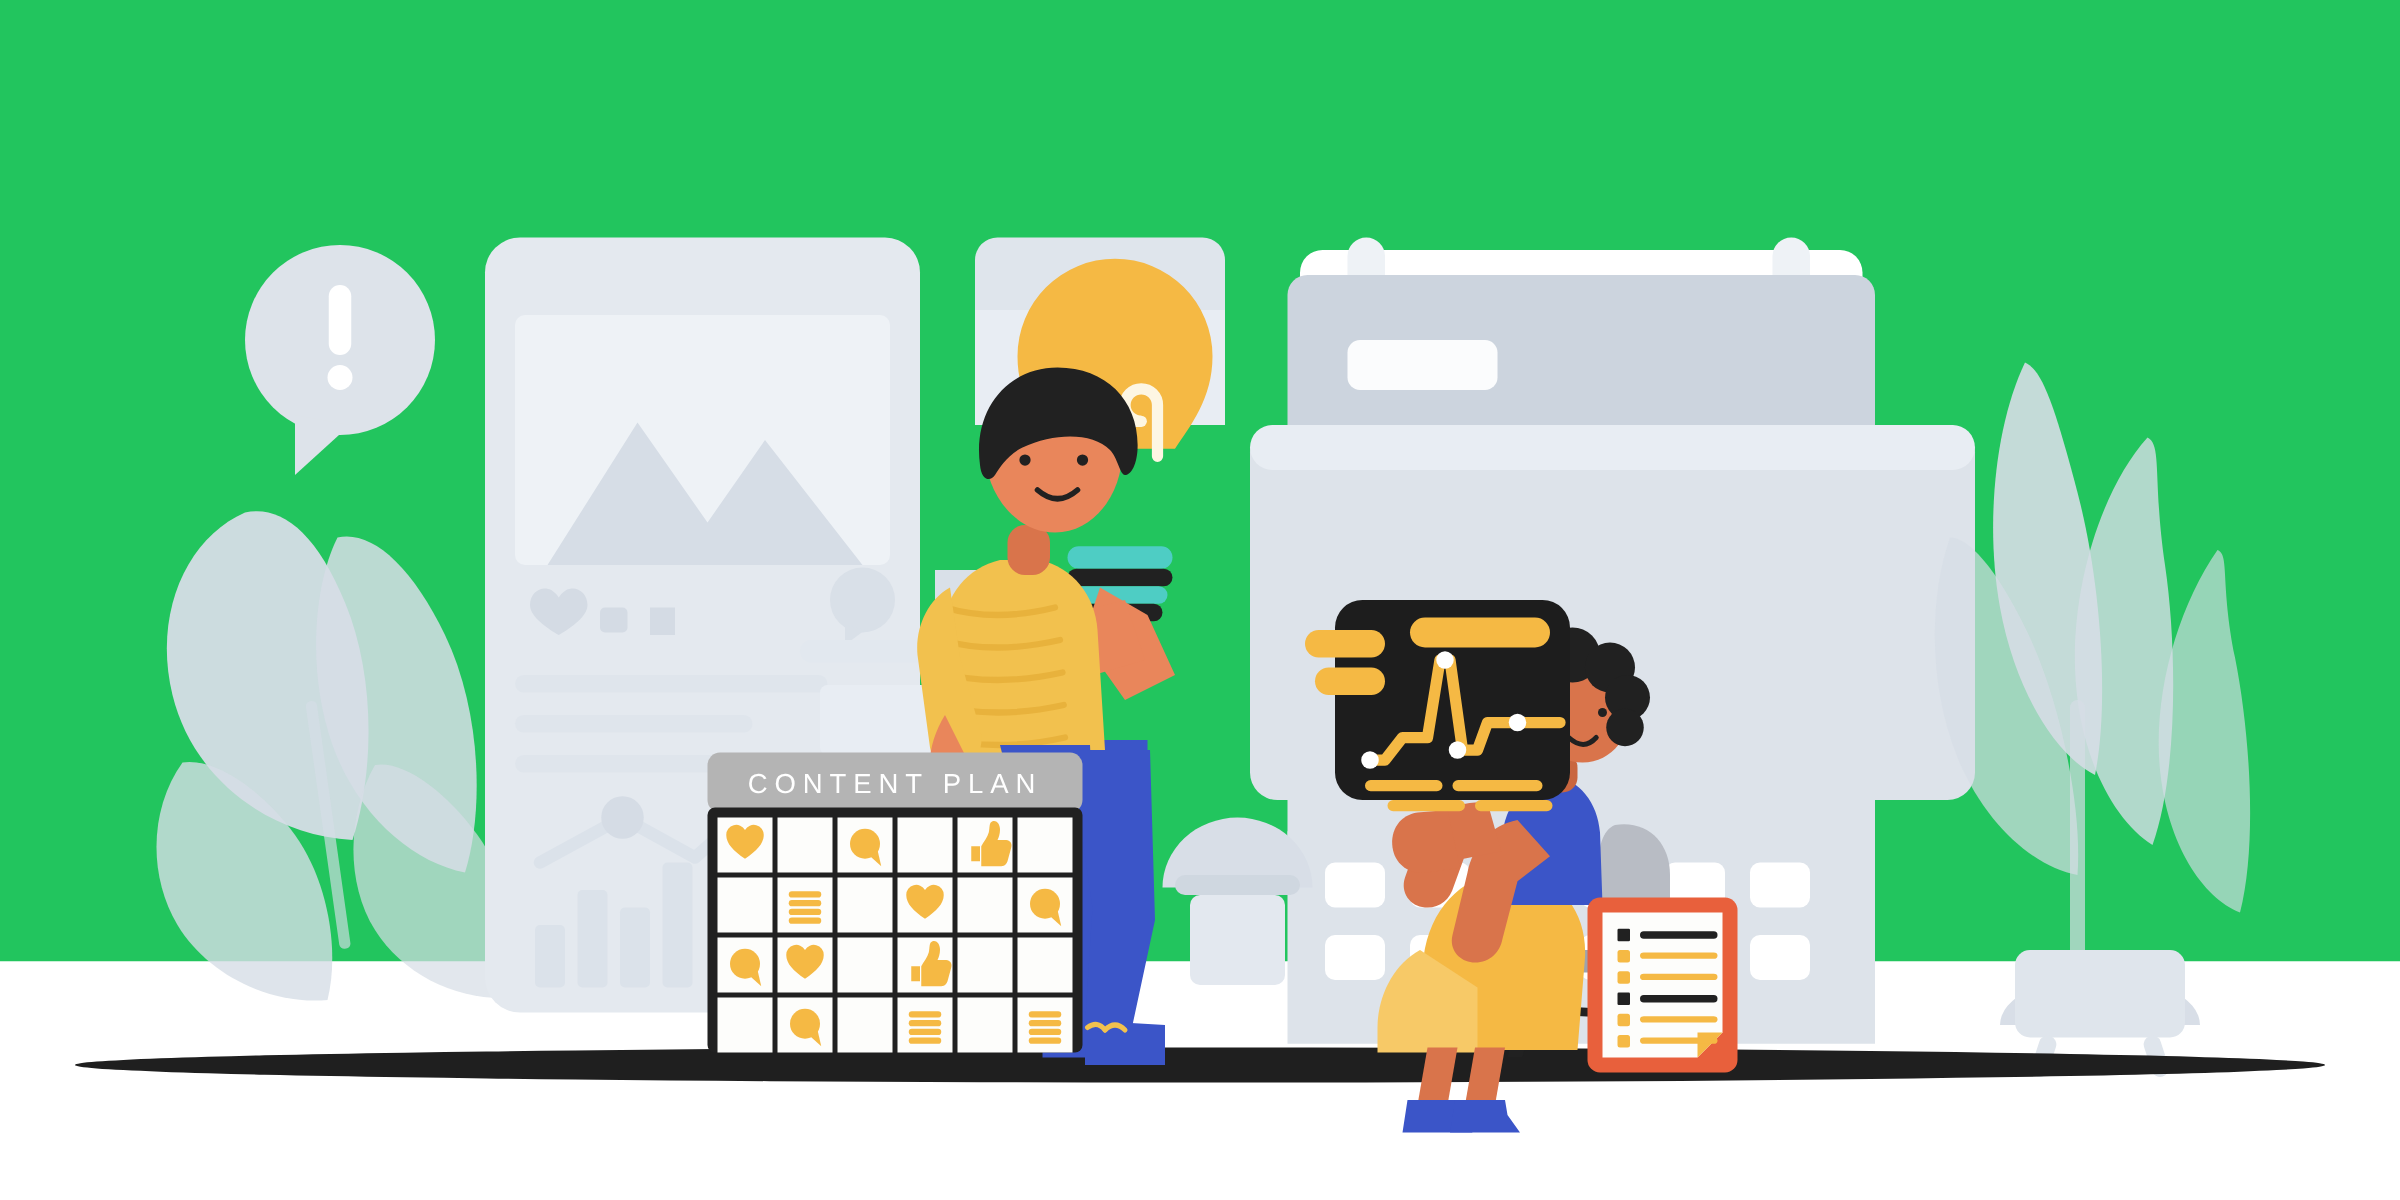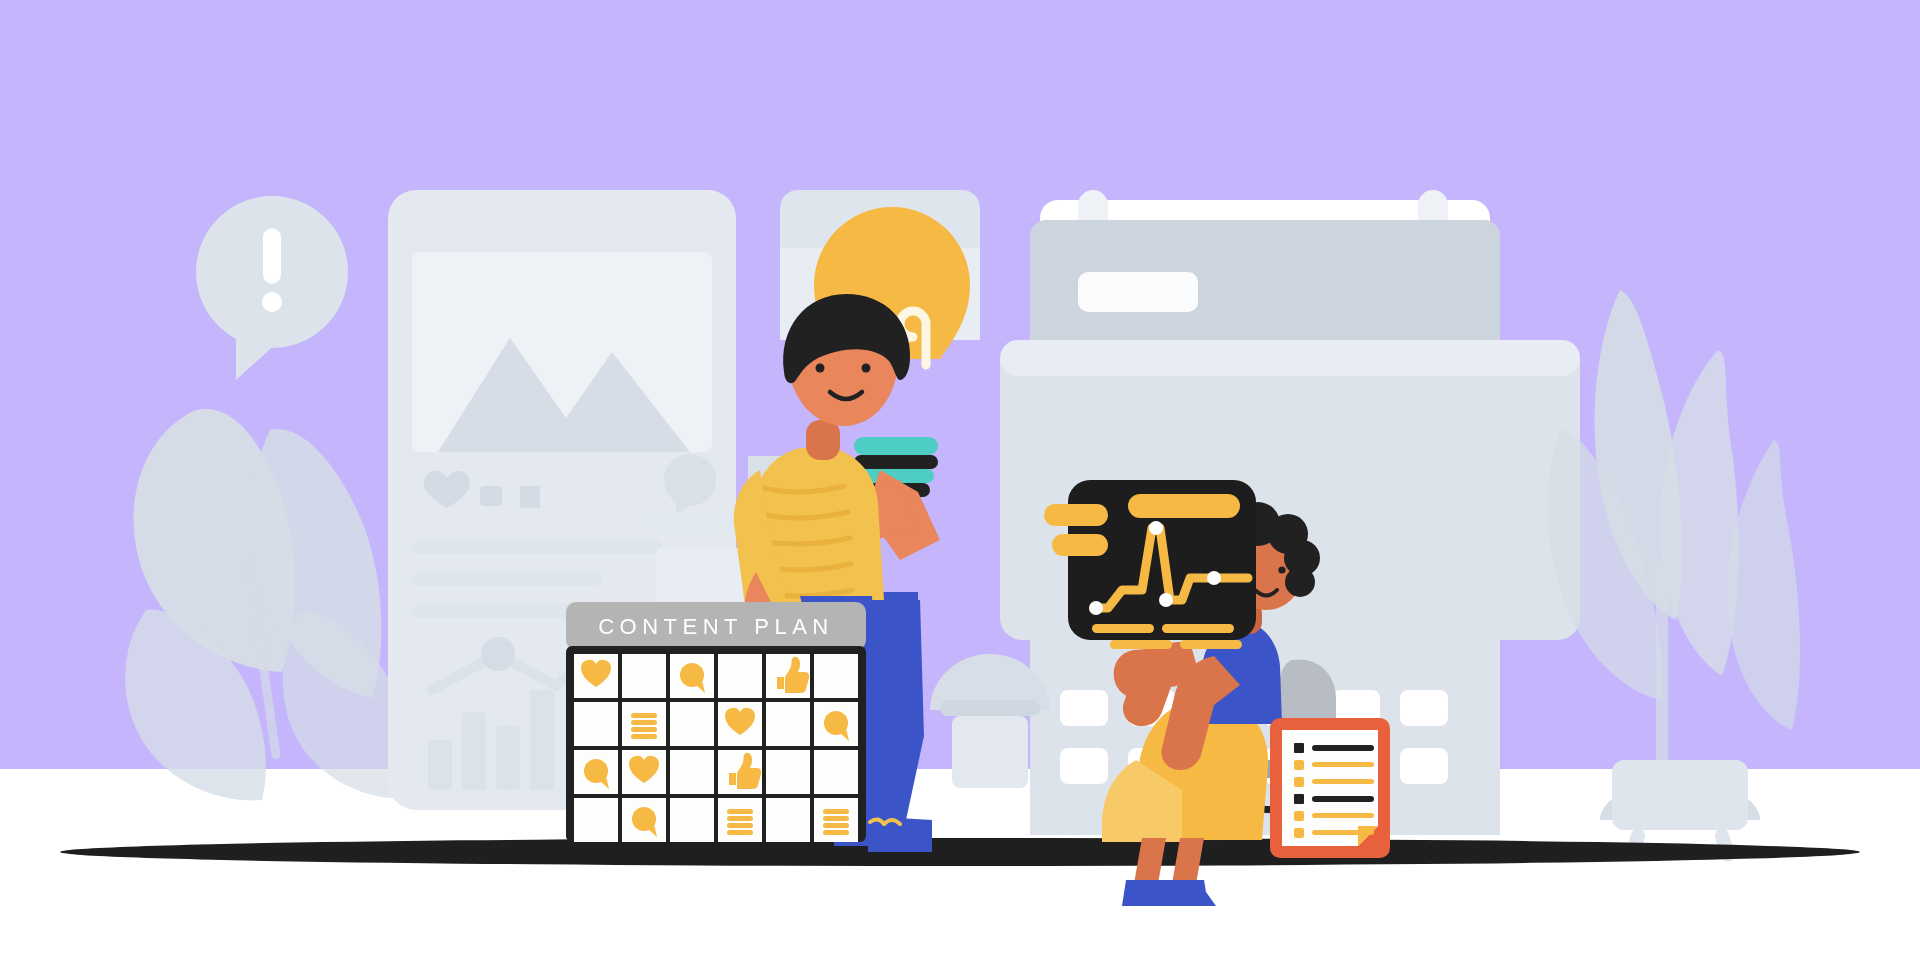--- a/index.html
+++ b/index.html
@@ -1,21 +1,21 @@
 <!DOCTYPE html>
 <html><head>
 <meta charset="utf-8">
 <title>Content Plan Illustration</title>
 <style>
   html,body{margin:0;padding:0;background:#ffffff;}
   body{
     width:1920px;height:960px;overflow:hidden;
     font-family:"Liberation Sans", sans-serif;
   }
-  #scene{position:relative;width:1920px;height:769px;background:#c4b5fd;}
+  #scene{position:relative;width:1920px;height:769px;background:#22c55e;}
   #scene svg{display:block;}
 </style>
 </head>
 <body>
 
 <div id="scene">
 
 <svg width="1920" height="960" viewBox="0 0 1920 960" xmlns="http://www.w3.org/2000/svg">
 
   <defs>

